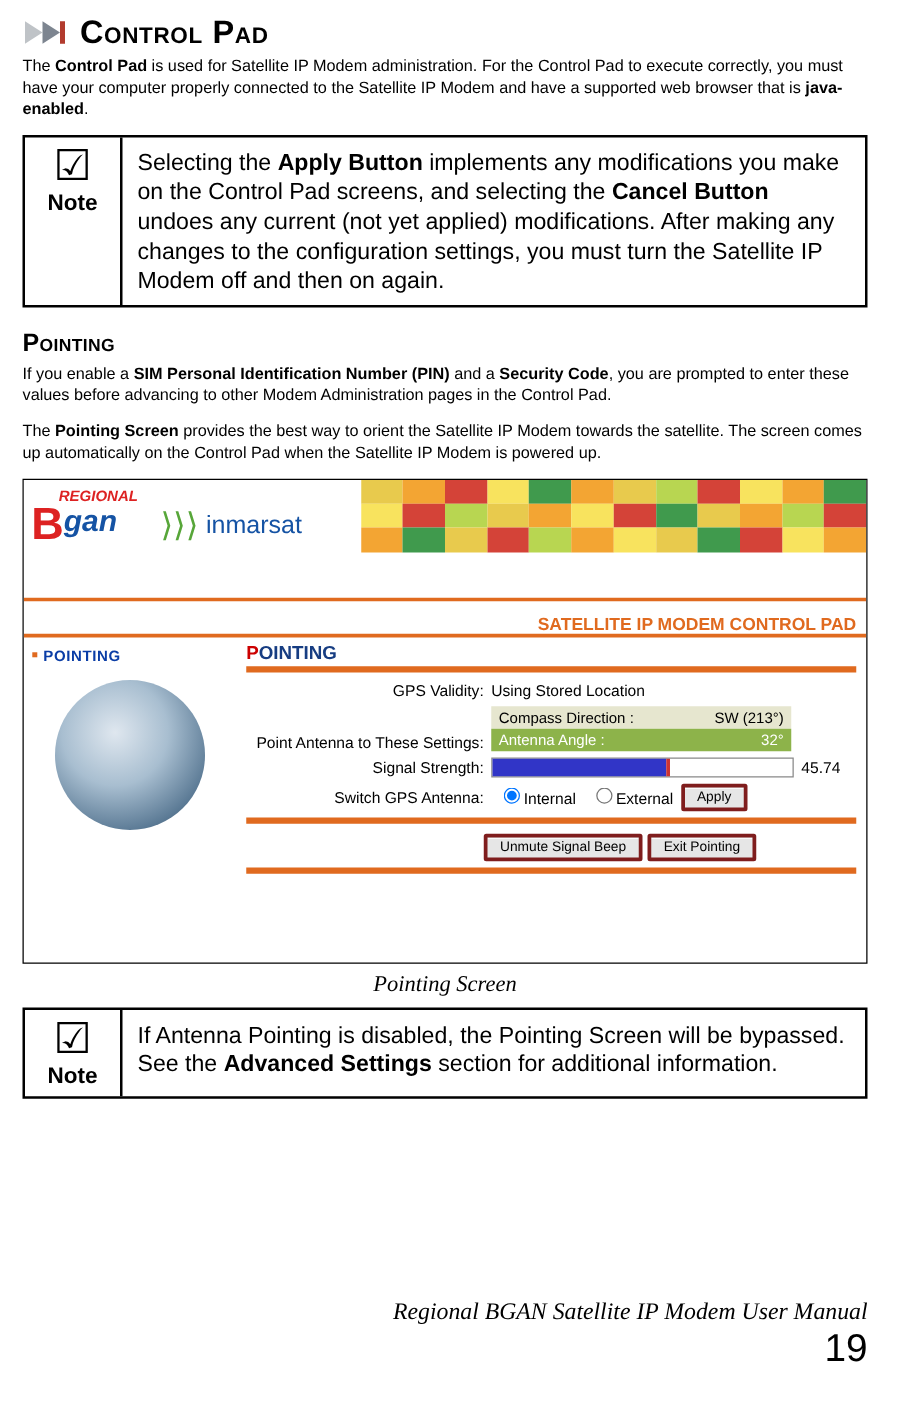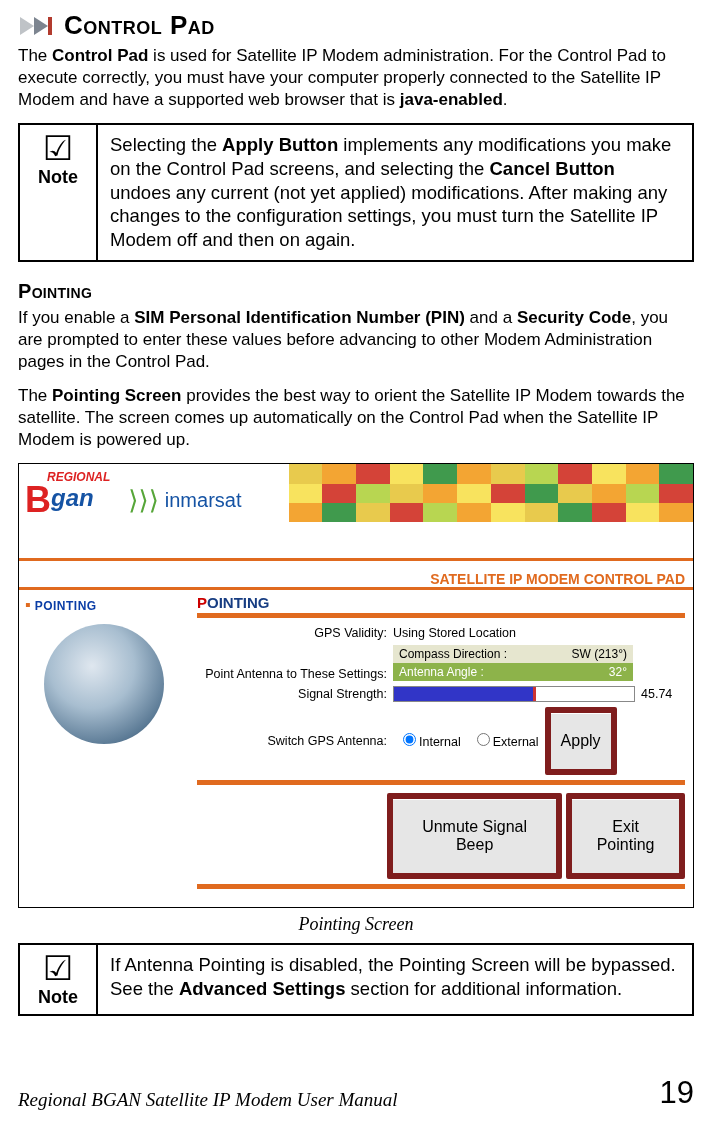--- a/index.html
+++ b/index.html
@@ -31,21 +31,21 @@
   .fwd-icon svg { display: block; }
   h1.control-pad {
     font-family: "Gill Sans", "Gill Sans MT", "Segoe UI", Arial, sans-serif;
     font-weight: 700;
     letter-spacing: 0.5px;
     font-variant: small-caps;
     font-size: 26px;
     margin: 0;
   }
   p.body {
-    font-size: 17px;
+    font-size: 13px;
     line-height: 1.3;
     margin: 4px 0 12px 0;
   }
   .b { font-weight: 700; }
   .note-box {
     border: 2px solid #000;
     display: flex;
     margin: 8px 0 18px 0;
   }
   .note-left {
@@ -210,47 +210,48 @@
     position:absolute; left:0; top:0; bottom:0;
     width:58%;
     background:#3135c7;
   }
   .signal-bar-mark {
     position:absolute; top:0; bottom:0; left:58%;
     width:3px; background:#c33;
   }
   .win-btn {
     font-family: Arial, sans-serif;
-    font-size:16px;
-    padding:19px 10px;
+    font-size:11px;
+    padding:2px 10px;
     background:#e6e6e6;
-    border:6px solid #7f1d1d;
+    border:3px solid #7f1d1d;
     border-radius:2px;
     box-shadow: inset 0 1px 0 #fff;
     cursor:default;
   }
   .radio-row input { margin:0 3px 0 10px; }
   .caption {
     text-align:center;
     font-style:italic;
     font-family:"Times New Roman", serif;
     font-size:18px;
     margin:6px 0 8px 0;
   }
   .footer {
     position:absolute;
-    bottom:14px;
+    bottom:28px;
     left:18px;
     right:18px;
     display:flex;
-    justify-content:space-between;
+    justify-content:center;
     align-items:flex-end;
     font-family:"Times New Roman", serif;
     font-style:italic;
     font-size:19px;
+    flex-direction:column;
   }
   .page-num {
     font-style:normal;
     font-family:"Gill Sans","Segoe UI",Arial,sans-serif;
     font-size:31px;
   }
 </style>
 </head>
 <body>
 

